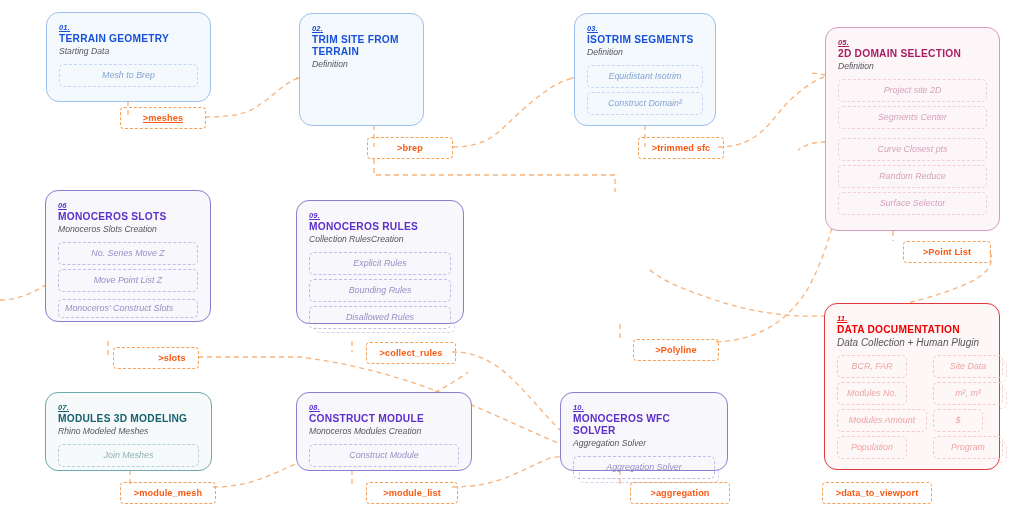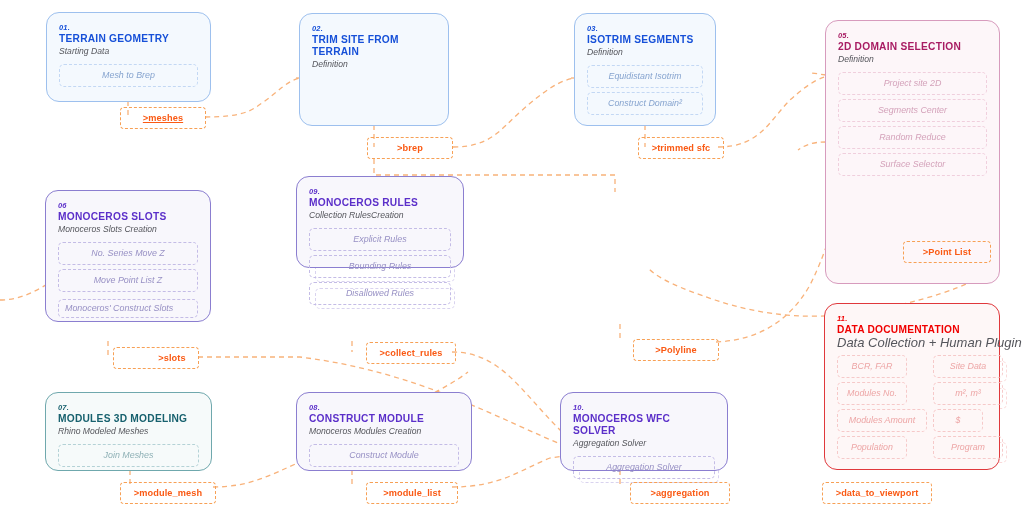--- a/index.html
+++ b/index.html
@@ -13,21 +13,21 @@
 
   .card{
     position:absolute;
     border:1.6px solid #9ab;
     border-radius:13px;
     box-sizing:border-box;
     padding:10px 12px 11px 12px;
   }
   .card .num{
     font-size:7.5px;font-style:italic;font-weight:700;
-    letter-spacing:.2px;line-height:9px;margin:0 0 1px 0;
+    letter-spacing:.2px;line-height:9px;margin:0 0 1px 0;text-decoration:underline;
   }
   .card .title{
     font-size:10.2px;font-weight:700;letter-spacing:.25px;
     line-height:12px;margin:0 0 1px 0;text-transform:uppercase;
   }
   .card .sub{
     font-size:8.6px;font-style:italic;color:#55565c;
     line-height:11px;margin:0 0 7px 0;white-space:nowrap;
   }
   .chips{position:relative;}
@@ -161,60 +161,61 @@
 
   <div class="card t-blue" style="left:46px;top:12px;width:165px;height:90px;">
     <div class="num">01.</div>
     <div class="title">TERRAIN GEOMETRY</div>
     <div class="sub">Starting Data</div>
     <div class="chips">
       <div class="chip">Mesh to Brep</div>
     </div>
   </div>
 
-  <div class="card t-blue" style="left:299px;top:13px;width:150px;height:113px;">
+  <div class="card t-blue" style="left:299px;top:13px;width:125px;height:113px;">
     <div class="num">02.</div>
     <div class="title">TRIM SITE FROM TERRAIN</div>
     <div class="sub">Definition</div>
   </div>
 
   <div class="card t-blue" style="left:574px;top:13px;width:142px;height:113px;">
     <div class="num">03.</div>
     <div class="title">ISOTRIM SEGMENTS</div>
     <div class="sub">Definition</div>
     <div class="chips">
       <div class="chip">Equidistant Isotrim</div>
       <div class="chip">Construct Domain²</div>
     </div>
   </div>
 
-  <div class="card t-pink" style="left:825px;top:20px;width:175px;height:264px;">
+  <div class="card t-pink" style="left:825px;top:27px;width:175px;height:204px;">
     <div class="num">05.</div>
     <div class="title">2D DOMAIN SELECTION</div>
     <div class="sub">Definition</div>
     <div class="chips">
       <div class="chip">Project site 2D</div>
       <div class="chip">Segments Center</div>
+      <div class="chip" style="margin-top:9px;">Curve Closest pts</div>
       <div class="chip">Random Reduce</div>
       <div class="chip">Surface Selector</div>
     </div>
   </div>
 
   <div class="card t-purple" style="left:45px;top:190px;width:166px;height:132px;">
     <div class="num">06</div>
     <div class="title">MONOCEROS SLOTS</div>
     <div class="sub">Monoceros Slots Creation</div>
     <div class="chips">
       <div class="chip">No. Series Move Z</div>
       <div class="chip">Move Point List Z</div>
       <div class="chip two-line" style="margin-top:7px;">Monoceros' Construct Slots</div>
     </div>
   </div>
 
-  <div class="card t-purple" style="left:296px;top:176px;width:168px;height:92px;">
+  <div class="card t-purple" style="left:296px;top:200px;width:168px;height:124px;">
     <div class="num">09.</div>
     <div class="title">MONOCEROS RULES</div>
     <div class="sub">Collection RulesCreation</div>
     <div class="chips">
       <div class="chip">Explicit Rules</div>
       <div class="chip">Bounding Rules</div>
       <div class="chip">Disallowed Rules</div>
     </div>
   </div>
 
@@ -242,21 +243,21 @@
     <div class="title">MONOCEROS WFC SOLVER</div>
     <div class="sub">Aggregation Solver</div>
     <div class="chips">
       <div class="chip">Aggregation Solver</div>
     </div>
   </div>
 
   <div class="card t-red" style="left:824px;top:303px;width:176px;height:167px;">
     <div class="num">11.</div>
     <div class="title">DATA DOCUMENTATION</div>
-    <div class="sub" style="font-size:13px;">Data Collection + Human Plugin</div>
+    <div class="sub" style="font-size:10px;">Data Collection + Human Plugin</div>
     <div class="chips grid">
       <div class="chip" style="width:70px;">BCR, FAR</div>
       <div class="chip" style="width:70px;">Site Data</div>
       <div class="chip" style="width:70px;">Modules No.</div>
       <div class="chip" style="width:70px;">m², m³</div>
       <div class="chip" style="width:90px;">Modules Amount</div>
       <div class="chip" style="width:50px;">$</div>
       <div class="chip" style="width:70px;">Population</div>
       <div class="chip" style="width:70px;">Program</div>
     </div>

